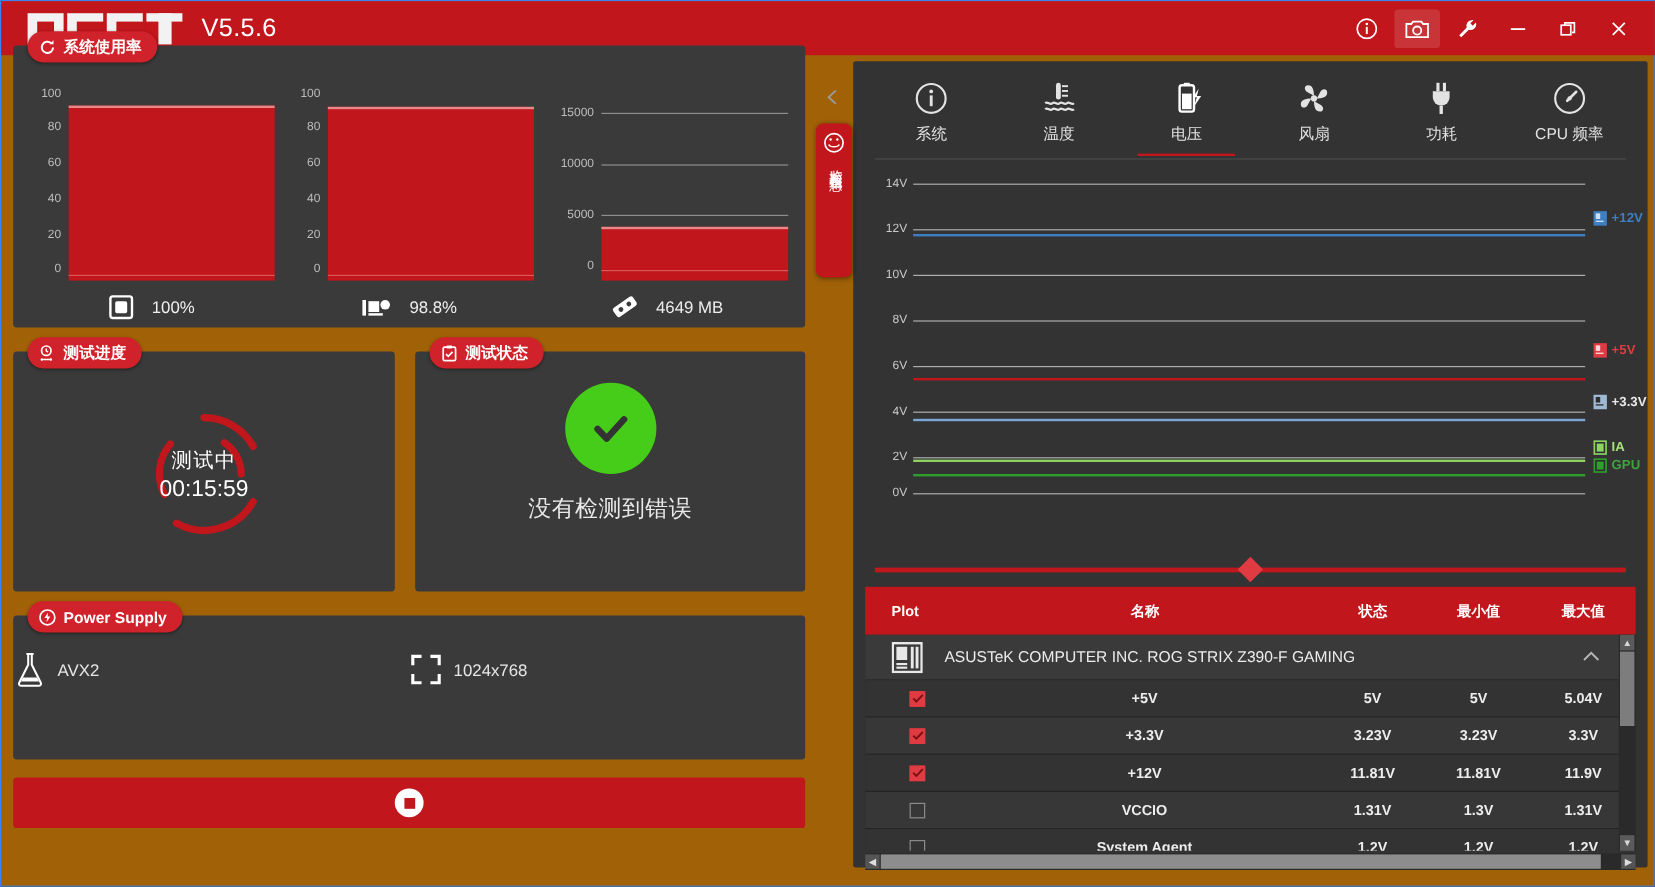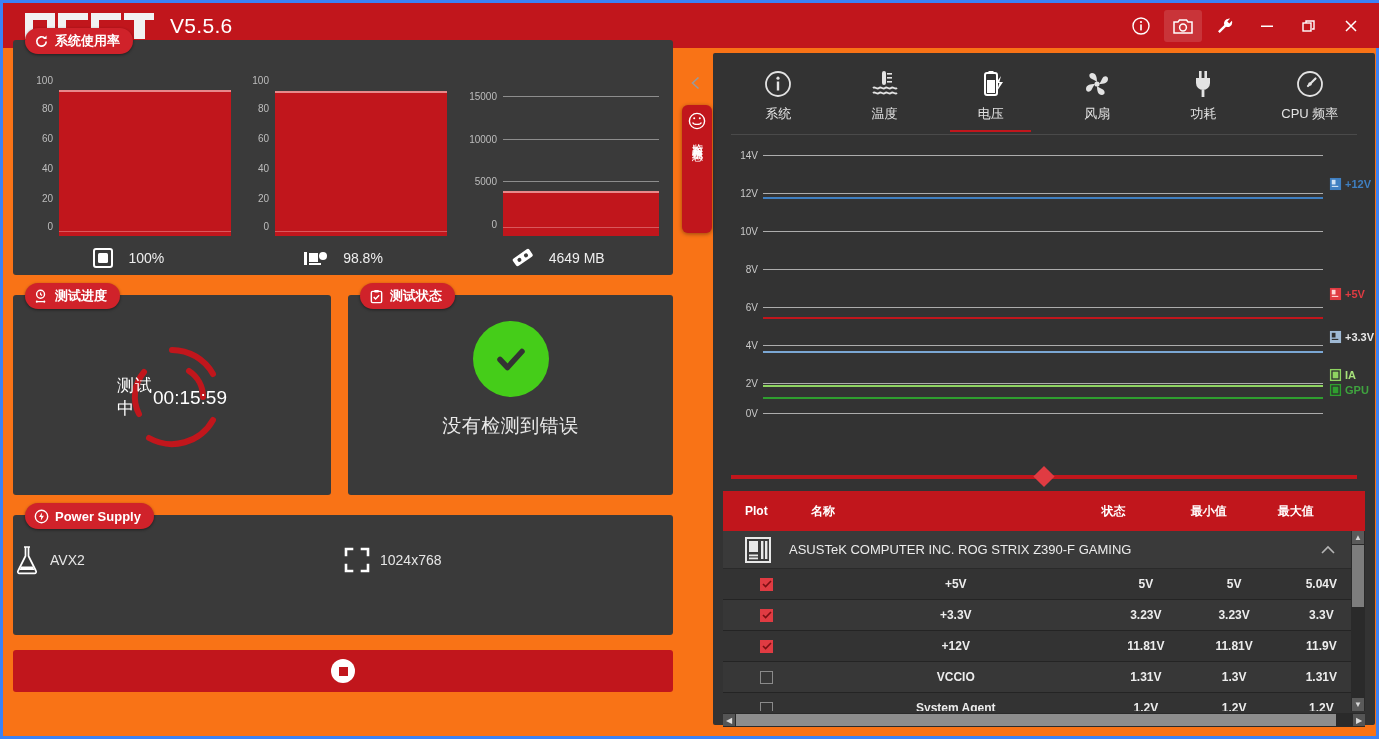--- a/index.html
+++ b/index.html
@@ -5,22 +5,22 @@
   * { box-sizing: border-box; margin: 0; padding: 0; }
   html, body {
     width: 1379px; height: 739px;
     background: #1c1c1c;
     font-family: "Liberation Sans", "DejaVu Sans", sans-serif;
     overflow: hidden;
   }
   .app {
     position: relative;
     width: 1379px; height: 739px;
-    background: #f97316;
-    border: 3px solid #3b82f6;
+    background: #a16207;
+    border: 1px solid #3b82f6;
   }
 
   
   .titlebar {
     position: absolute; top: 0; left: 0;
     width: 1379px; height: 45px;
     background: #c1161c;
     display: flex; align-items: center;
   }
   .logo {
@@ -157,21 +157,21 @@
     width: 325px; height: 200px;
   }
   .spinner-wrap {
     position: absolute; left: 0; right: 0; top: 22px;
     height: 160px;
     display: flex; align-items: center; justify-content: center;
   }
   .spinner { position: relative; width: 110px; height: 110px; }
   .spinner-text {
     position: absolute; inset: 0;
-    display: flex; flex-direction: row;
+    display: flex; flex-direction: column;
     align-items: center; justify-content: center;
     color: #fff;
   }
   .spinner-label { font-size: 17px; letter-spacing: 1px; }
   .spinner-time { font-size: 19px; margin-top: 2px; }
 
   .status-inner {
     position: absolute; left: 0; right: 0; top: 26px;
     display: flex; flex-direction: column;
     align-items: center; gap: 16px;
@@ -326,21 +326,21 @@
   .table-wrap {
     position: absolute; left: 10px; top: 438px;
     width: 642px; height: 220px;
   }
   .thead {
     display: flex; height: 40px;
     background: #c1161c;
     color: #fff; font-size: 12px; font-weight: bold;
     align-items: center;
   }
-  .th { text-align: left; }
+  .th { text-align: center; }
   .th.c0 { width: 90px; text-align: left; padding-left: 22px; }
   .th.c1 { width: 300px; }
   .th.c2 { width: 92px; }
   .th.c3 { width: 90px; }
   .th.c4 { width: 90px; }
 
   .tbody {
     position: relative;
     height: 180px;
     overflow: hidden;

